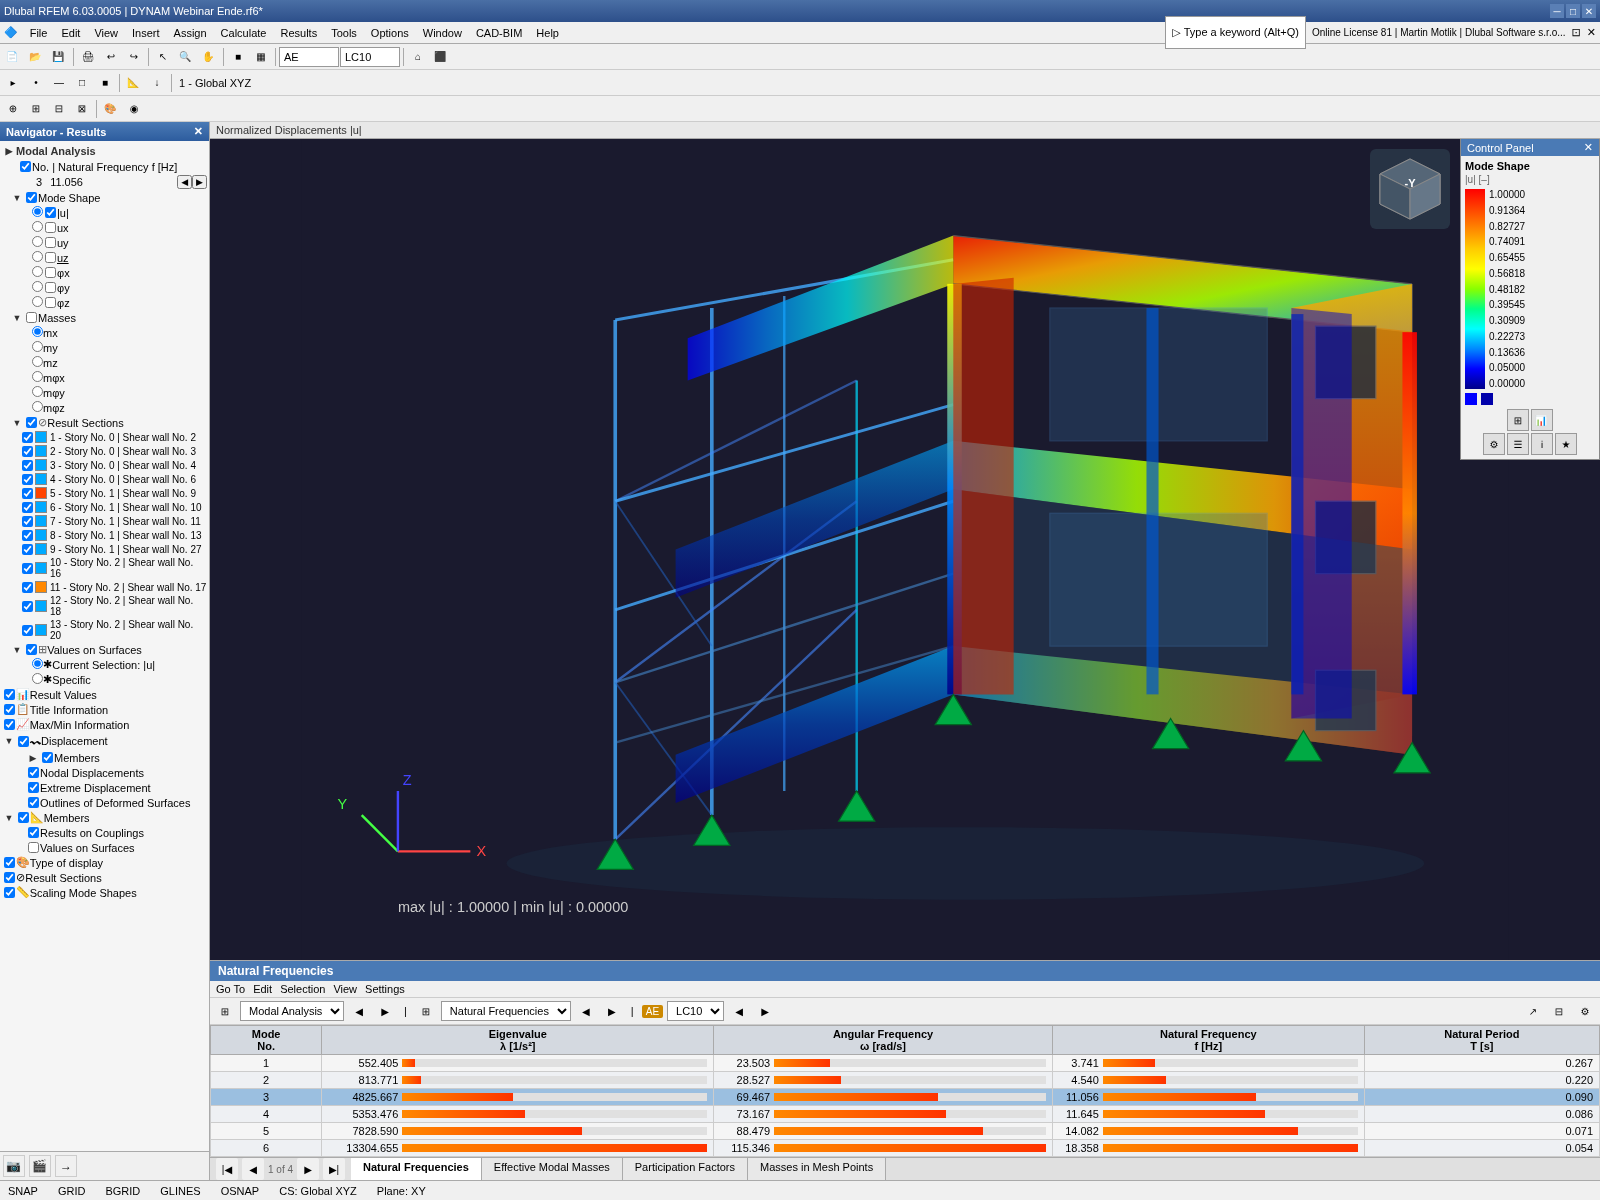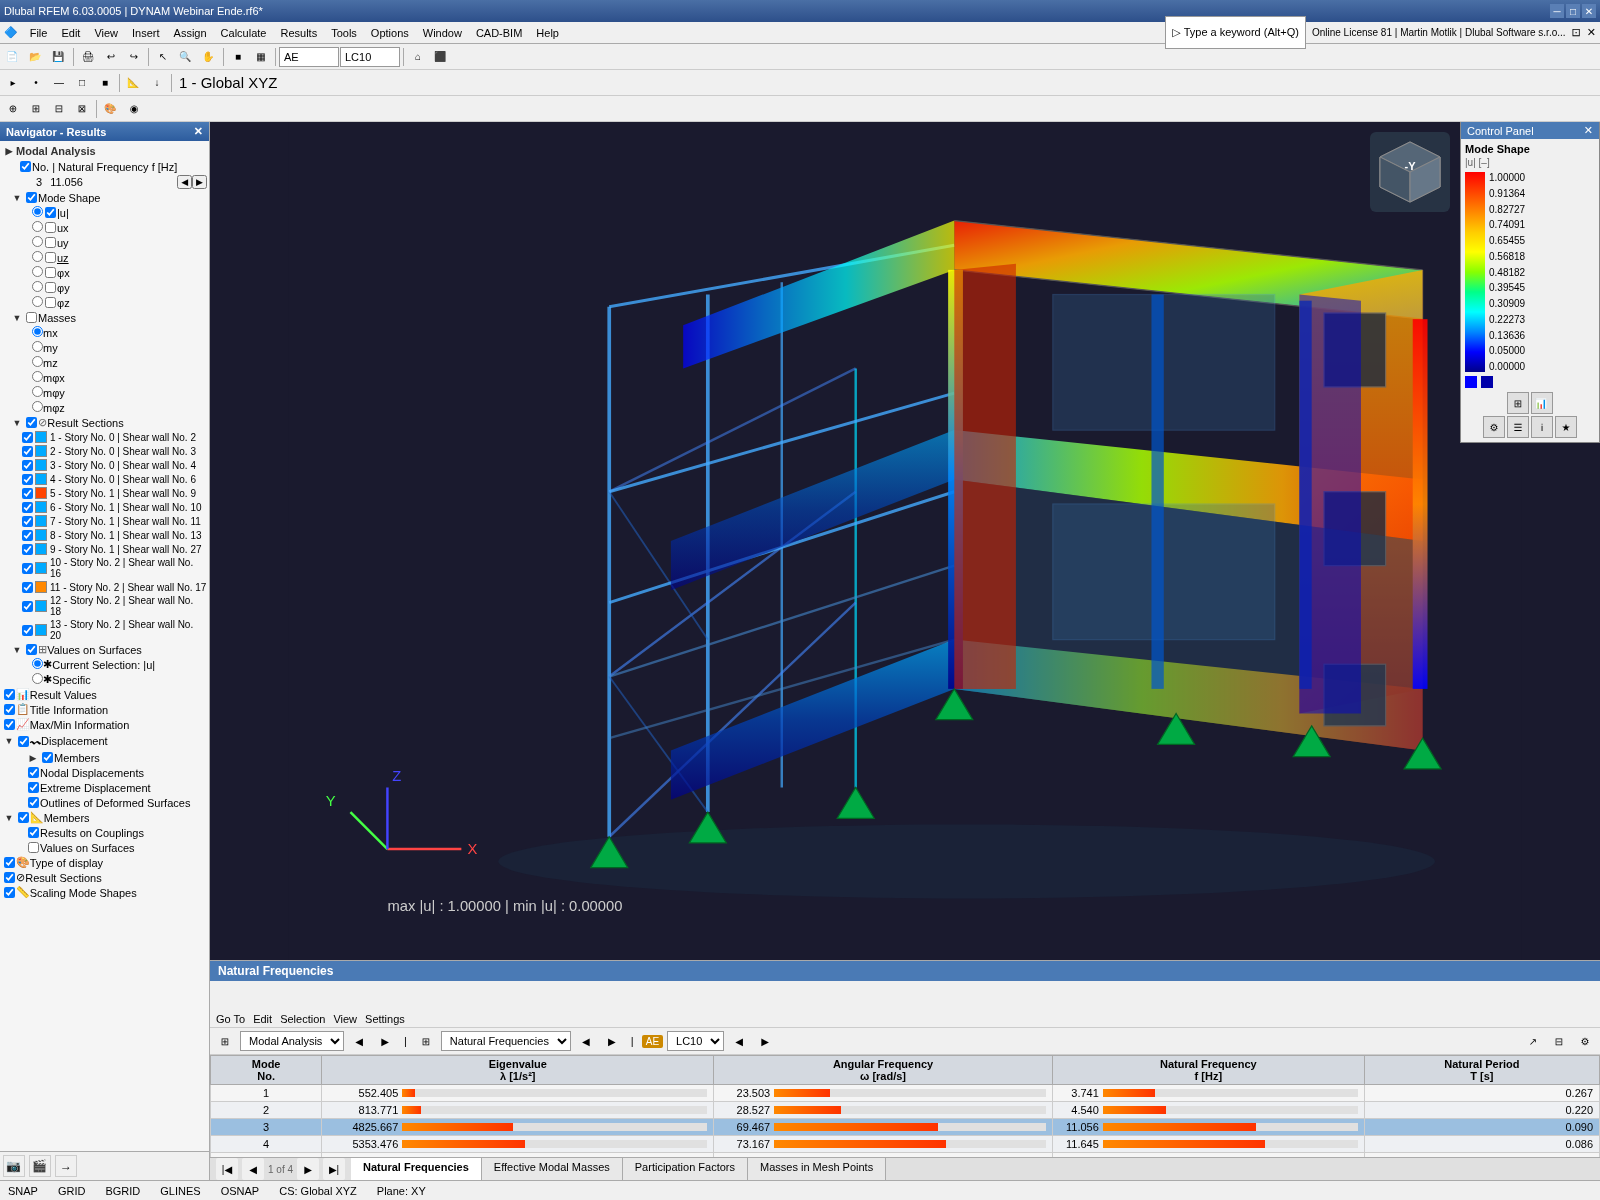--- a/index.html
+++ b/index.html
@@ -190,21 +190,21 @@
     }
     #bottom-toolbar {
       background: #f0f0f0;
       border-bottom: 1px solid #ccc;
       padding: 2px 6px;
       display: flex;
       align-items: center;
       gap: 8px;
       font-size: 11px;
     }
-    #bottom-toolbar span { cursor: pointer; margin-top: 30px; }
+    #bottom-toolbar span { cursor: pointer; }
     #bottom-selectors {
       background: #f0f0f0;
       border-bottom: 1px solid #ccc;
       padding: 2px 4px;
       display: flex;
       align-items: center;
       gap: 4px;
     }
     .bottom-select {
       font-size: 11px;
@@ -378,21 +378,21 @@
 <div class="toolbar">
   <button class="tb-btn">▸</button>
   <button class="tb-btn">•</button>
   <button class="tb-btn">—</button>
   <button class="tb-btn">□</button>
   <button class="tb-btn">■</button>
   <div class="tb-separator"></div>
   <button class="tb-btn">📐</button>
   <button class="tb-btn">↓</button>
   <div class="tb-separator"></div>
-  <span style="font-size:15px;padding:0 4px;text-align:right;">1 - Global XYZ</span>
+  <span style="font-size:11px;padding:0 4px;text-align:right;">1 - Global XYZ</span>
 </div>
 
 <div class="toolbar">
   <button class="tb-btn">⊕</button>
   <button class="tb-btn">⊞</button>
   <button class="tb-btn">⊟</button>
   <button class="tb-btn">⊠</button>
   <div class="tb-separator"></div>
   <button class="tb-btn">🎨</button>
   <button class="tb-btn">◉</button>
@@ -691,20 +691,23 @@
     <div id="nav-footer">
       <button class="nav-footer-btn">📷</button>
       <button class="nav-footer-btn">🎬</button>
       <button class="nav-footer-btn">→</button>
     </div>
   </div>
 
   <div style="flex:1;display:flex;flex-direction:column;overflow:hidden;">
 
     <div id="viewport">
+      <div id="viewport-header">
+        <span>Normalized Displacements |u|</span>
+      </div>
       <div id="viewport-canvas">
         
         <svg id="building-svg" viewBox="0 0 1000 680" xmlns="http://www.w3.org/2000/svg" preserveAspectRatio="xMidYMid meet">
           <defs>
             <linearGradient id="floorGrad1" x1="0" y1="0" x2="1" y2="1">
               <stop offset="0%" stop-color="#ff2200"></stop>
               <stop offset="30%" stop-color="#ffaa00"></stop>
               <stop offset="60%" stop-color="#aaff00"></stop>
               <stop offset="100%" stop-color="#00aaff"></stop>
             </linearGradient>

